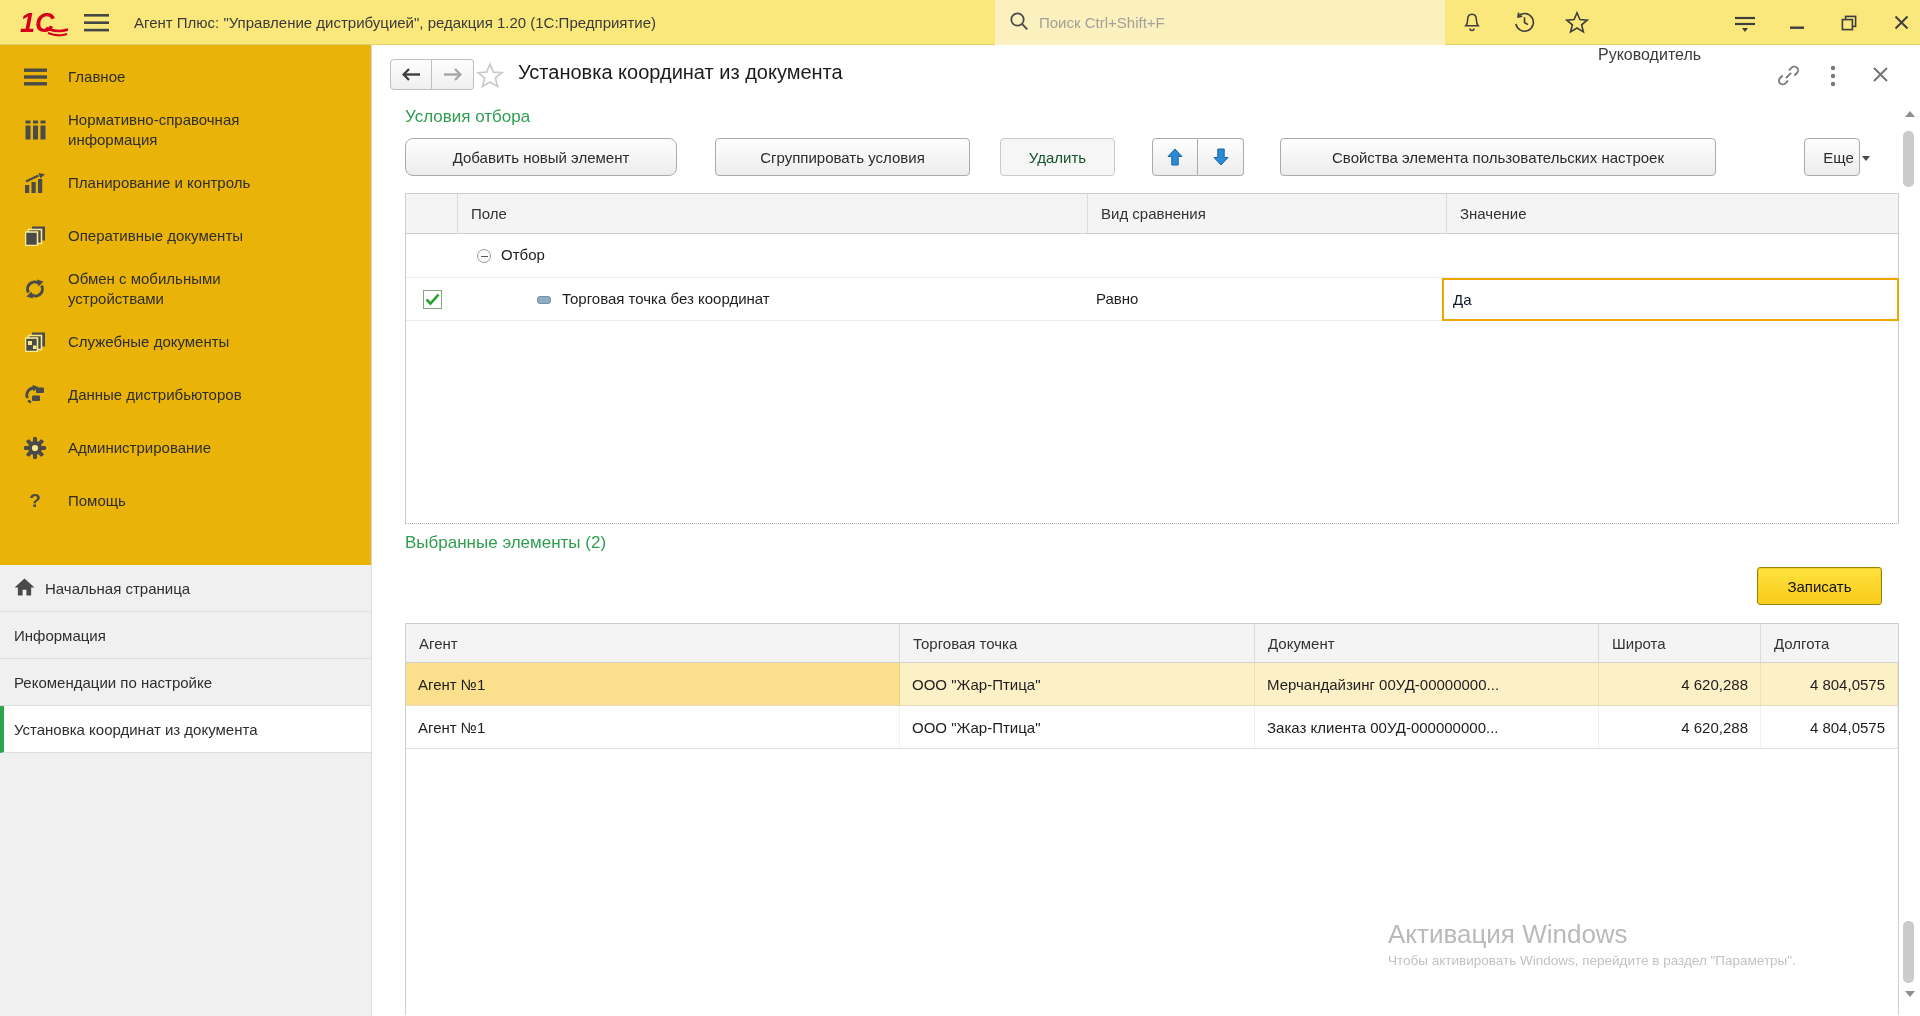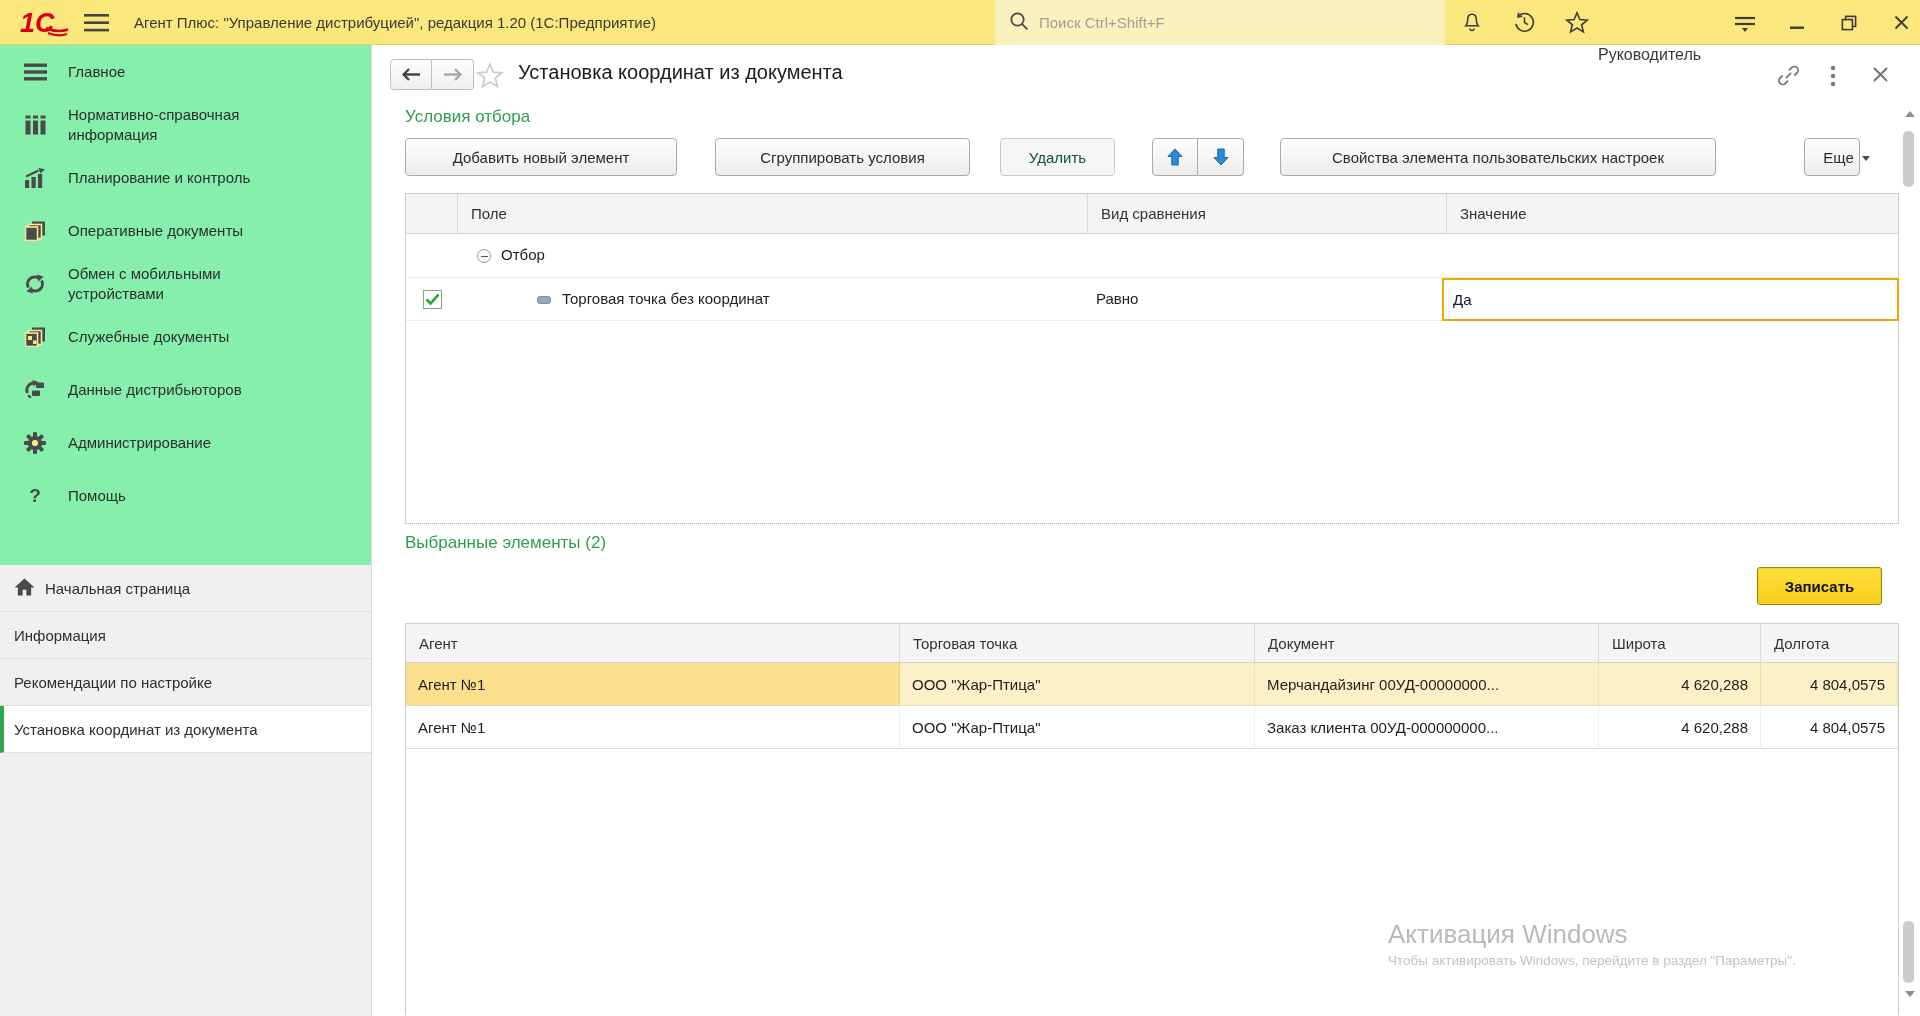--- a/index.html
+++ b/index.html
@@ -13,21 +13,21 @@
   .burger { position:absolute; left:84px; top:14px; cursor:pointer; }
   .app-title { position:absolute; left:134px; top:0; height:45px; line-height:45px; font-size:15px; color:#3a3a3a; white-space:nowrap; }
   .search-box { position:absolute; left:995px; top:0; width:450px; height:45px; background:#FBF1BE; display:flex; align-items:center; padding-left:14px; }
   .search-box input { border:none; outline:none; background:transparent; font-size:15px; color:#555; width:380px; margin-left:10px; font-family:inherit; }
   .search-box input::placeholder { color:#A3A09A; }
   .tb-ico { position:absolute; top:0; height:45px; width:34px; display:flex; align-items:center; justify-content:center; cursor:pointer; }
   .tb-user { position:absolute; left:1598px; top:0; height:45px; line-height:45px; font-size:16px; color:#3a3a3a; cursor:pointer;margin-top:32px; }
 
   
   .sidebar { position:absolute; left:0; top:45px; width:372px; height:971px; background:#F0F0F0; border-right:1px solid #DCDCDC; z-index:20; }
-  .sb-yellow { width:100%; height:520px; background:#86efac; }
+  .sb-yellow { width:100%; height:520px; background:#eab308; padding-top:5px; }
   .sb-item { display:flex; align-items:center; min-height:53px; padding:0 18px 0 22px; gap:20px; cursor:pointer; }
   .sb-item .ico { width:26px; display:flex; justify-content:center; flex:none; }
   .sb-item .lbl { font-size:15px; color:#2e2e2e; line-height:20px; }
   .help-q { font-size:19px; font-weight:bold; color:#4a4a4a; }
   .sb-tab { position:relative; height:47px; display:flex; align-items:center; padding-left:14px; gap:10px; border-bottom:1px solid #DEDEDE; font-size:15px; color:#2e2e2e; cursor:pointer; background:#F0F0F0; }
   .sb-tab.active { background:#FFFFFF; border-left:4px solid #2DA54D; padding-left:10px; }
 
   
   .main { position:absolute; left:372px; top:45px; width:1548px; height:971px; background:#fff; }
   .nav-group { position:absolute; left:18px; top:14px; display:flex; }
@@ -55,21 +55,21 @@
   .th:last-child { border-right:none; }
   .row { position:relative; border-bottom:1px solid #ECECEC; background:#fff; }
   .cell-txt { position:absolute; font-size:15px; color:#1e1e1e; white-space:nowrap; }
 
   .collapse-ico { position:absolute; left:71px; top:15px; width:14px; height:14px; border:1px solid #9A9A9A; border-radius:50%; background:#FAFAFA; display:flex; align-items:center; justify-content:center; cursor:pointer; }
   .collapse-ico i { display:block; width:7px; height:0; border-top:1.6px solid #555; }
   .checkbox { position:absolute; left:17px; top:12px; width:19px; height:19px; background:#fff; border:1px solid #7FA87F; display:flex; align-items:center; justify-content:center; cursor:pointer; }
   .field-pill { position:absolute; left:131px; top:18px; width:14px; height:8px; border-radius:3px; background:#93ACC2; border:1px solid #7291A9; }
   .value-cell { position:absolute; left:1036px; top:0; width:457px; height:43px; border:2px solid #ECA800; background:#fff; display:flex; align-items:center; padding-left:9px; font-size:15px; color:#0f172a; cursor:text; }
 
-  .save-btn { position:absolute; left:1385px; top:522px; width:125px; height:38px; background:linear-gradient(#FFE240,#F8CB18); border:1px solid #9D8400; box-shadow:inset 0 0 0 1px #EFCF2E; border-radius:3px; font-size:15px; color:#111; display:flex; align-items:center; justify-content:center; cursor:pointer;font-weight:bold; }
+  .save-btn { position:absolute; left:1385px; top:522px; width:125px; height:38px; background:linear-gradient(#FFE240,#F8CB18); border:1px solid #9D8400; box-shadow:inset 0 0 0 1px #EFCF2E; border-radius:3px; font-size:15px; color:#111; display:flex; align-items:center; justify-content:center; cursor:pointer; }
 
   .r1cellA { background:#FBDF8C; }
   .r1cell { background:#FCF0C6; }
   .t2cell { position:absolute; top:0; height:100%; display:flex; align-items:center; padding:1px 12px; font-size:15px; color:#1e1e1e; border-right:1px solid rgba(0,0,0,0.06); white-space:nowrap; overflow:hidden; }
   .num { justify-content:flex-end; }
 
   .watermark1 { position:absolute; left:1016px; top:874px; font-size:26px; color:#BABABA; }
   .watermark2 { position:absolute; left:1016px; top:908px; font-size:13.5px; color:#C2C2C2; }
 
   .scroll-thumb { position:absolute; left:1531px; width:11px; border-radius:5px; background:#CBCBCB; cursor:pointer; }
@@ -334,21 +334,21 @@
         </svg>
     </div>
     <div class="hdr-ico" style="left:1500px;top:21px;">
       <svg width="17" height="17" viewBox="0 0 17 17" stroke="#6f6f6f" stroke-width="1.8">
           <path d="M2 2 L15 15 M15 2 L2 15"></path>
         </svg>
     </div>
 
     <div class="sec-title" style="left:33px;top:62px;">Условия отбора</div>
 
-    <div class="btn" style="left:33px;top:93px;width:272px;">
+    <div class="btn" style="left:33px;top:93px;width:272px;border-radius:8px;">
         <span>Добавить новый элемент</span>
       </div>
     <div class="btn" style="left:343px;top:93px;width:255px;">
         <span>Сгруппировать условия</span>
       </div>
     <div class="btn disabled" style="left:628px;top:93px;width:115px;">
         <span>Удалить</span>
       </div>
 
     <div class="arrow-group" style="left:780px;top:93px;">

